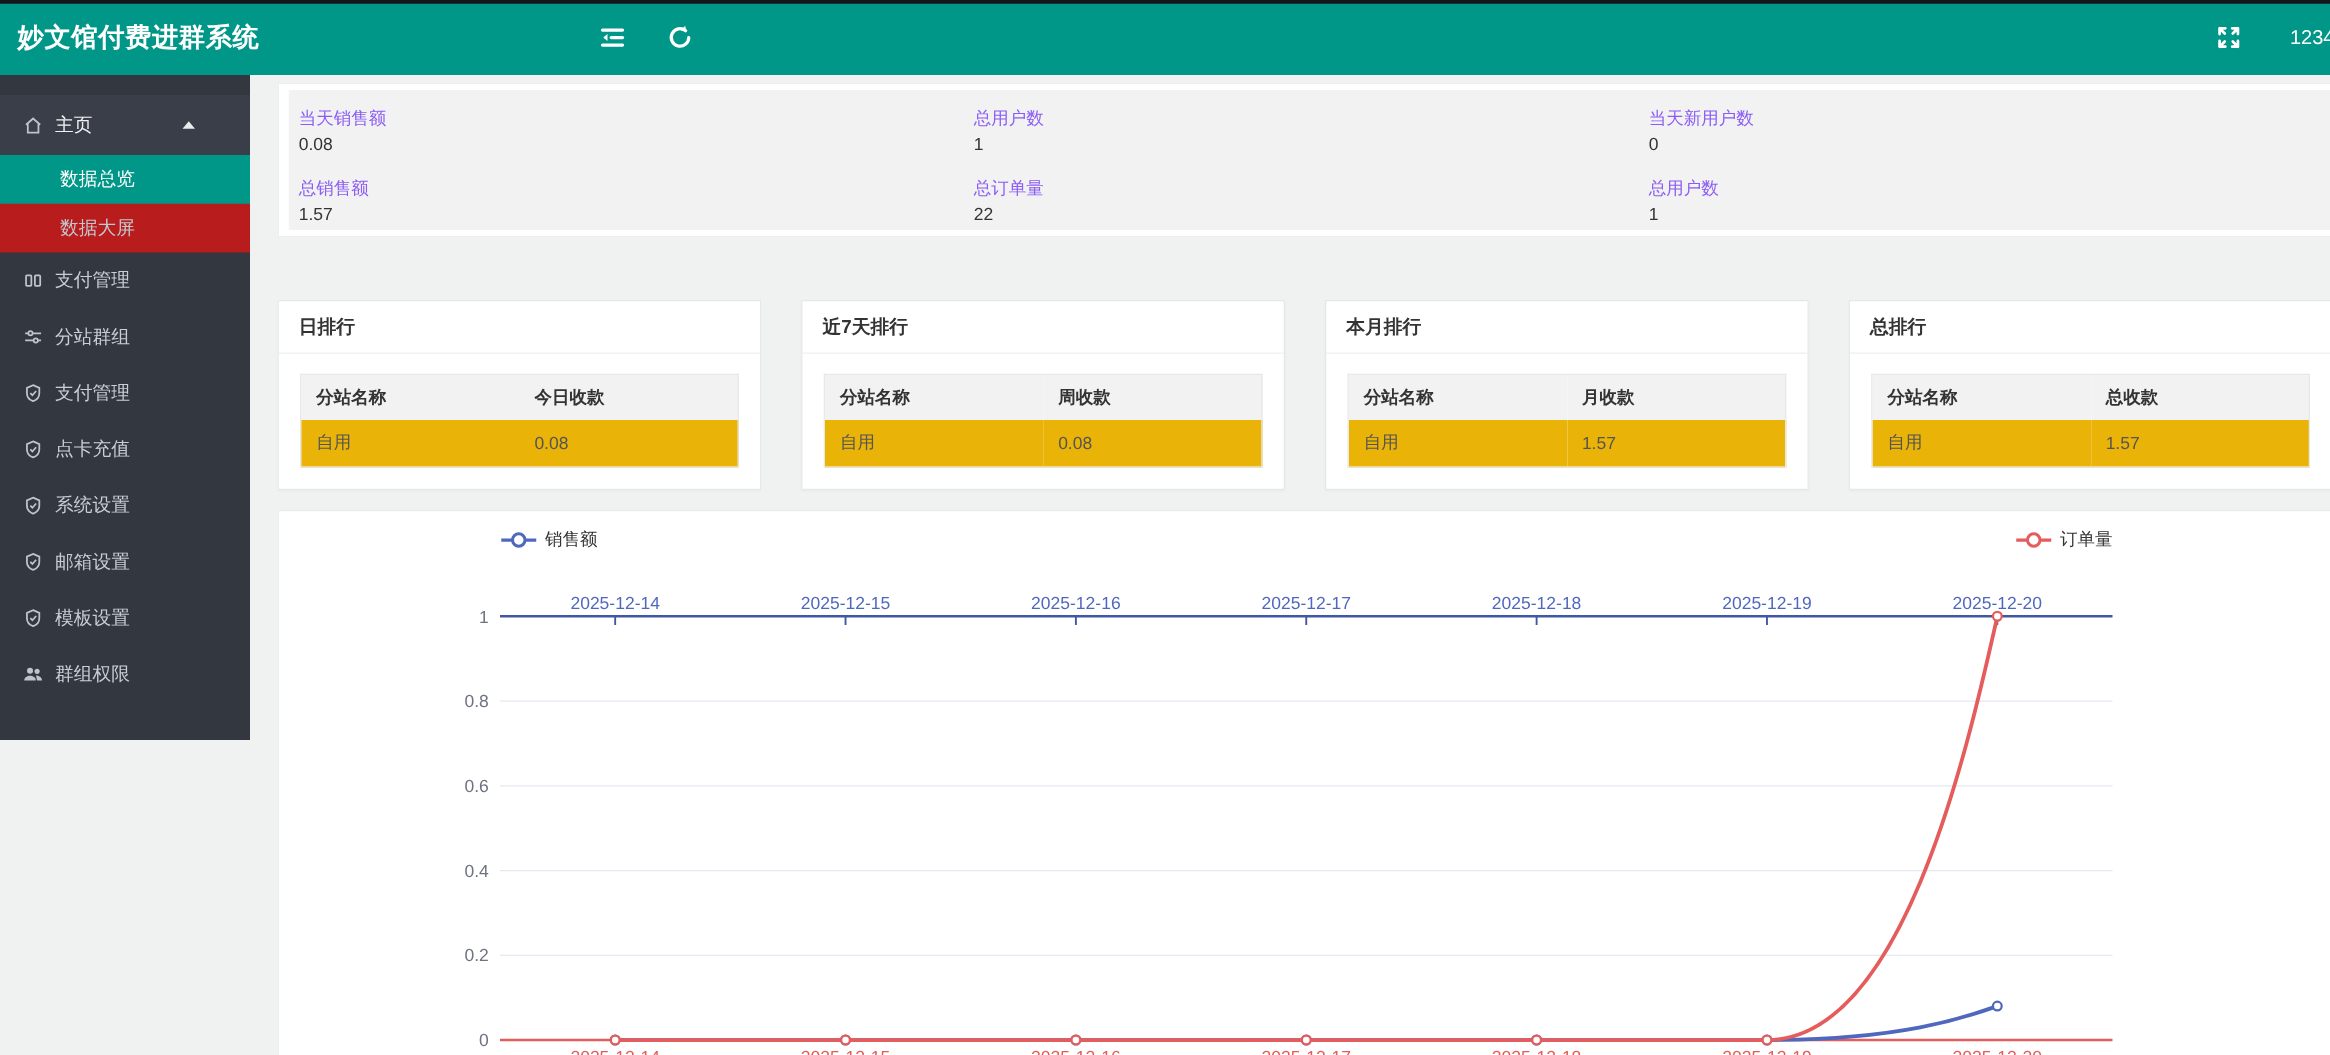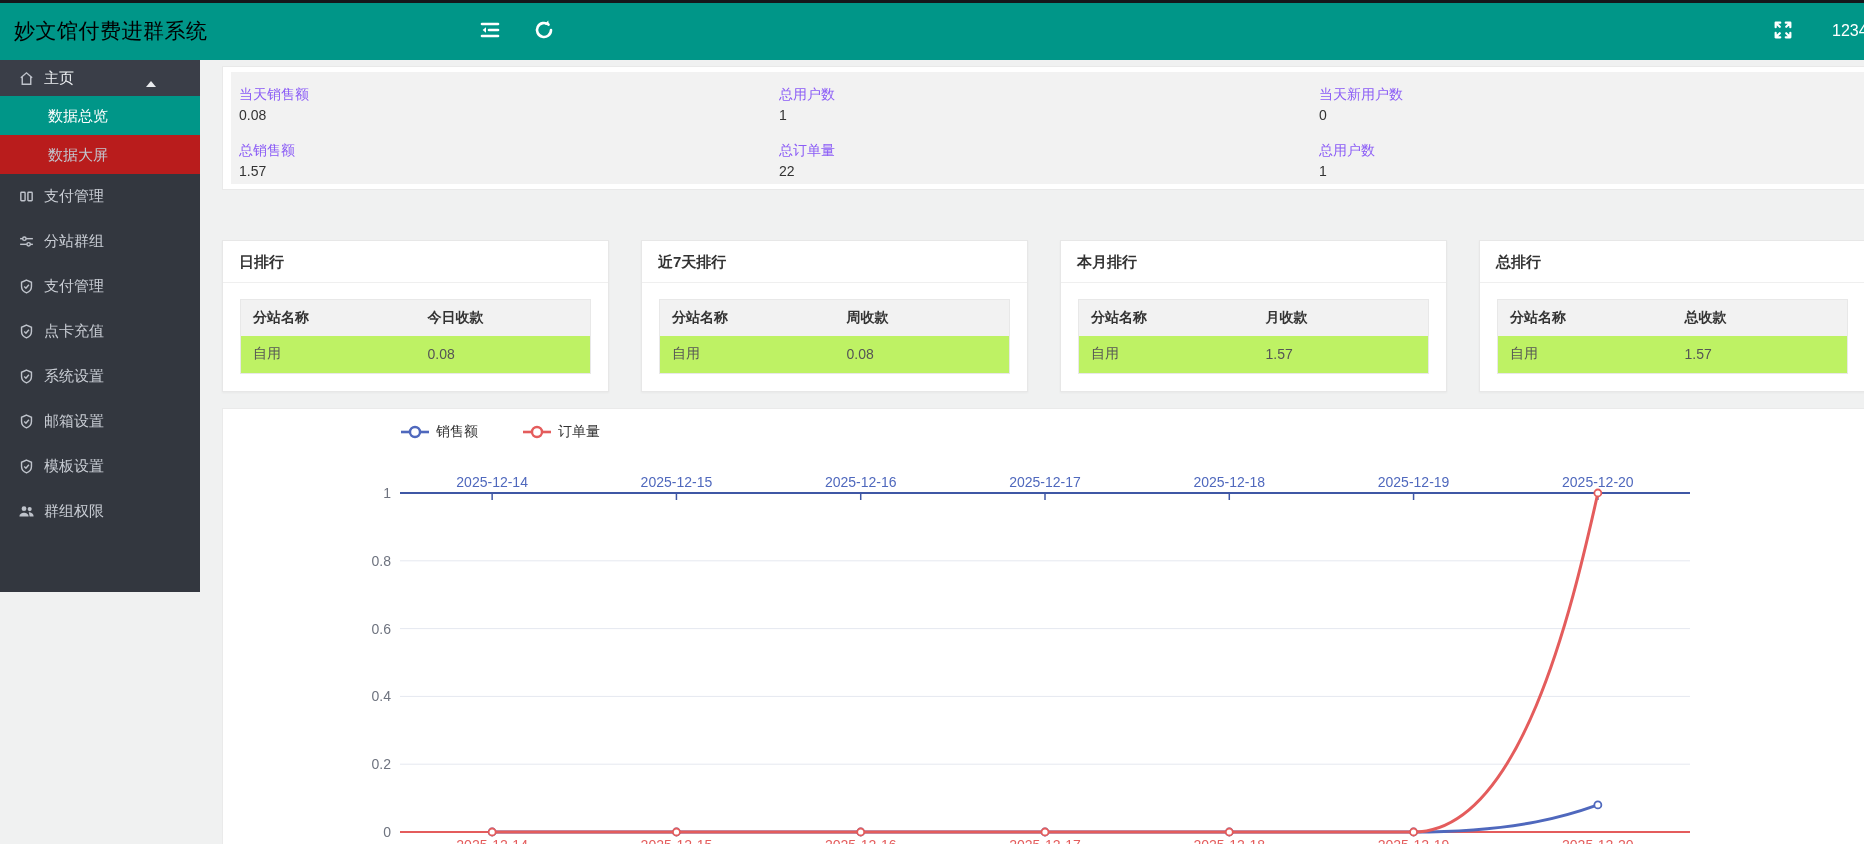--- a/index.html
+++ b/index.html
@@ -7,56 +7,56 @@
   body {
     position:relative;
     font-family:"Liberation Sans","DejaVu Sans",sans-serif;
     background:#f0f1f1;
     color:#333;
   }
   
   .top-edge { position:absolute; top:0; left:0; width:1864px; height:3px; background:#15171b; z-index:60; }
   
   .header { position:absolute; top:0; left:0; width:1864px; height:60px; background:#009688; z-index:50; }
-  .header-title { position:absolute; left:14px; top:0; height:60px; line-height:62px; color:#000000; font-size:21px; font-weight:400; letter-spacing:.5px; }
+  .header-title { position:absolute; left:14px; top:0; height:60px; line-height:62px; color:#ffffff; font-size:21px; font-weight:700; letter-spacing:.5px; }
   .hicon { position:absolute; top:18px; width:24px; height:24px; color:#fff; cursor:pointer; }
   .hicon svg { width:100%; height:100%; display:block; }
   .hicon-collapse { left:478px; }
   .hicon-refresh { left:532px; }
   .hicon-fullscreen { left:1772px; top:19px; width:22px; height:22px; }
   .search-box { position:absolute; left:568px; top:12px; width:182px; height:37px; background:#fff; border:none; border-radius:3px; padding:0 12px; font-size:14px; color:#333; outline:none; font-family:inherit; }
   .search-box::placeholder { color:#aeb2b7; }
   .username { position:absolute; left:1832px; top:0; height:60px; line-height:62px; color:#fff; font-size:16px; white-space:nowrap; cursor:pointer; }
   
   .sidebar { position:absolute; top:60px; left:0; width:200px; height:532px; background:#33373f; z-index:40; }
   .side-item { position:relative; height:45px; display:flex; align-items:center; padding-left:18px; color:#c9cdd4; font-size:15px; cursor:pointer; }
   .side-item .sicon { width:17px; height:17px; margin-right:9px; flex:none; color:#bfc3cb; }
   .side-item .sicon svg { width:100%; height:100%; display:block; }
-  .side-parent { height:36px; background:#3a3e48; color:#eef0f3; }
+  .side-parent { height:48px; background:#3a3e48; color:#eef0f3;margin-top:16px; }
   .side-parent .arrow { position:absolute; right:44px; top:21px; width:0; height:0; border-left:5px solid transparent; border-right:5px solid transparent; border-bottom:6px solid #e9ebee; }
   .submenu { background:#b91c1c; }
   .sub-item { height:39px; line-height:39px; padding-left:48px; font-size:15px; color:#c2c7cf; cursor:pointer; }
   .sub-item.active { background:#009688; color:#fff; }
   
   .stats-card { position:absolute; left:222px; top:66px; width:1700px; height:124px; background:#fff; border:1px solid #e9e9e9; padding:5px 8px; }
   .stats-grid { width:100%; height:100%; background:#f2f2f2; display:grid; grid-template-columns:540px 540px 1fr; padding:12px 0 0 8px; }
   .stat-cell { font-size:14px; }
   .stat-item { margin-bottom:14px; }
   .stat-label { line-height:21px; color:#8b5cf6; }
   .stat-value { line-height:21px; color:#333; }
   
   .rank-card { position:absolute; top:240px; width:387px; height:152px; background:#fff; border:1px solid #e7e7e7; box-shadow:0 1px 2px rgba(0,0,0,.04); }
   .rank-head { height:42px; line-height:42px; padding:0 16px; font-size:15px; font-weight:700; color:#333; border-bottom:1px solid #efefef; }
   .rank-body { padding:16px 17px; }
   .rank-table { width:100%; border-collapse:collapse; border:1px solid #e8e8e8; font-size:14px; }
   .rank-table th { background:#f2f2f2; text-align:left; font-weight:700; color:#333; height:36px; padding:0 12px; width:50%; }
-  .rank-table td { background:#bef264; height:38px; padding:0 12px; color:#555; }
+  .rank-table td { background:#eab308; height:38px; padding:0 12px; color:#555; }
   
   .chart-panel { position:absolute; left:222px; top:408px; width:1700px; height:520px; background:#fff; border:1px solid #eaeaea; }
-  .chart-legend { position:absolute; left:177px; top:14px; width:1290px; display:flex; justify-content:flex-start; gap:44px; z-index:5; }
+  .chart-legend { position:absolute; left:177px; top:14px; width:1290px; display:flex; justify-content:space-between; gap:44px; z-index:5; }
   .legend-item { display:flex; align-items:center; gap:6px; font-size:14px; color:#333; cursor:pointer; }
   .legend-item svg { display:block; }
   .chart-svg { position:absolute; left:0; top:0; }
 </style>
 </head>
 <body>
 
 <div class="top-edge"></div>
 
 <div class="header">

